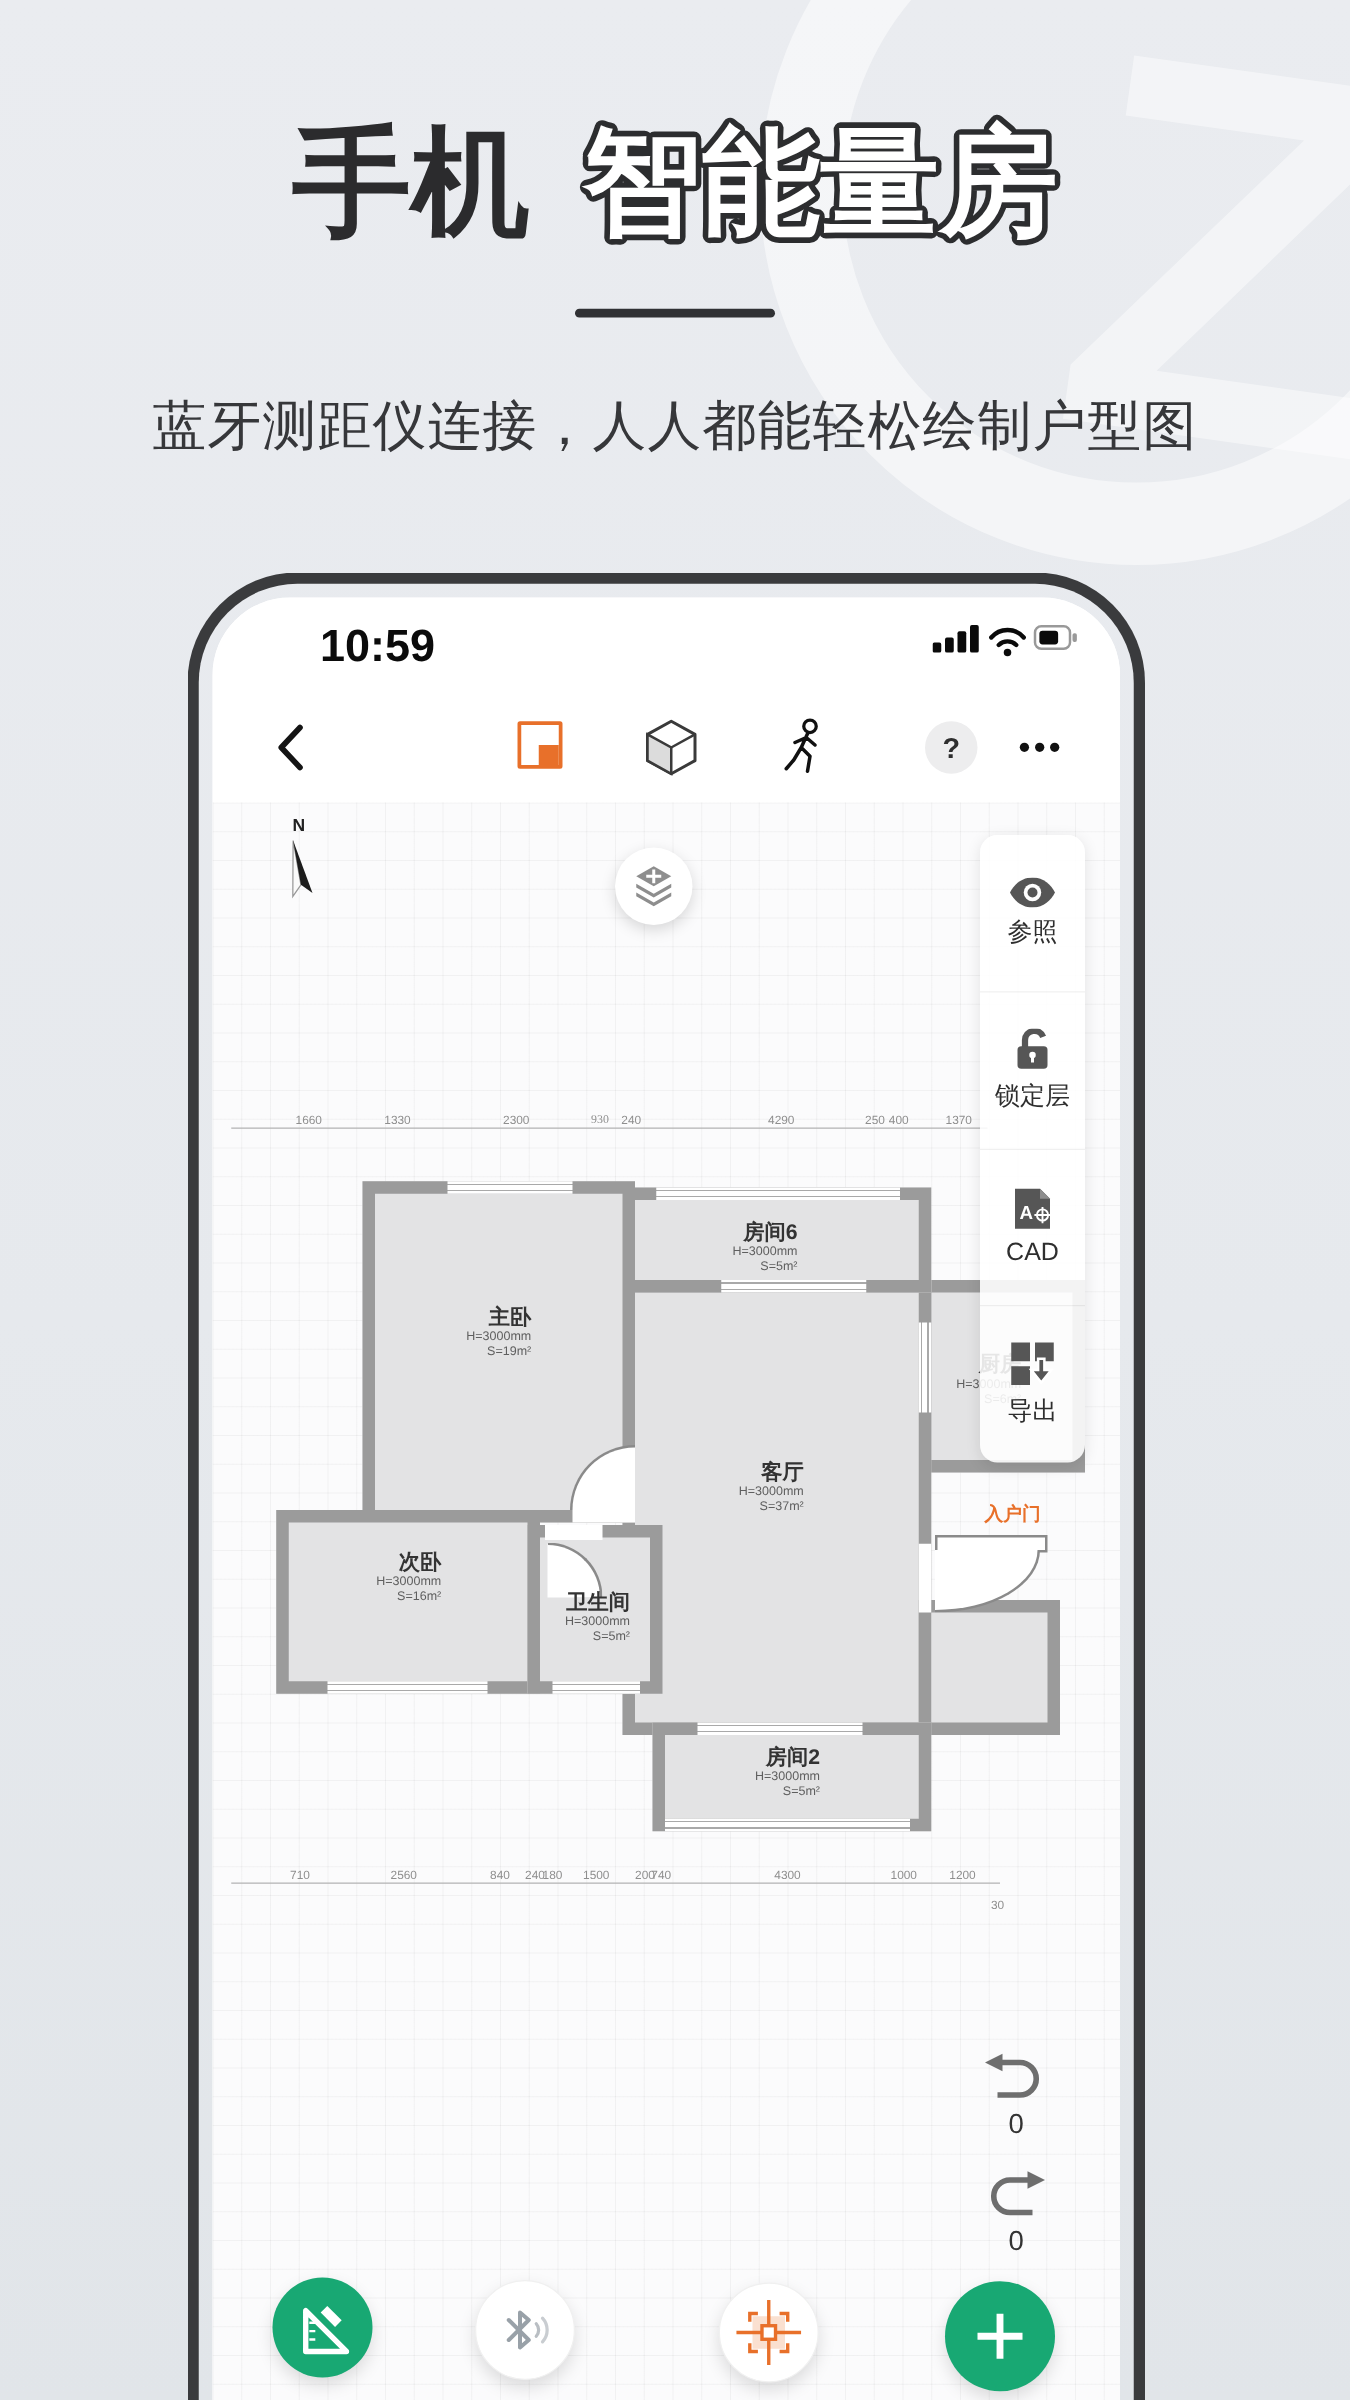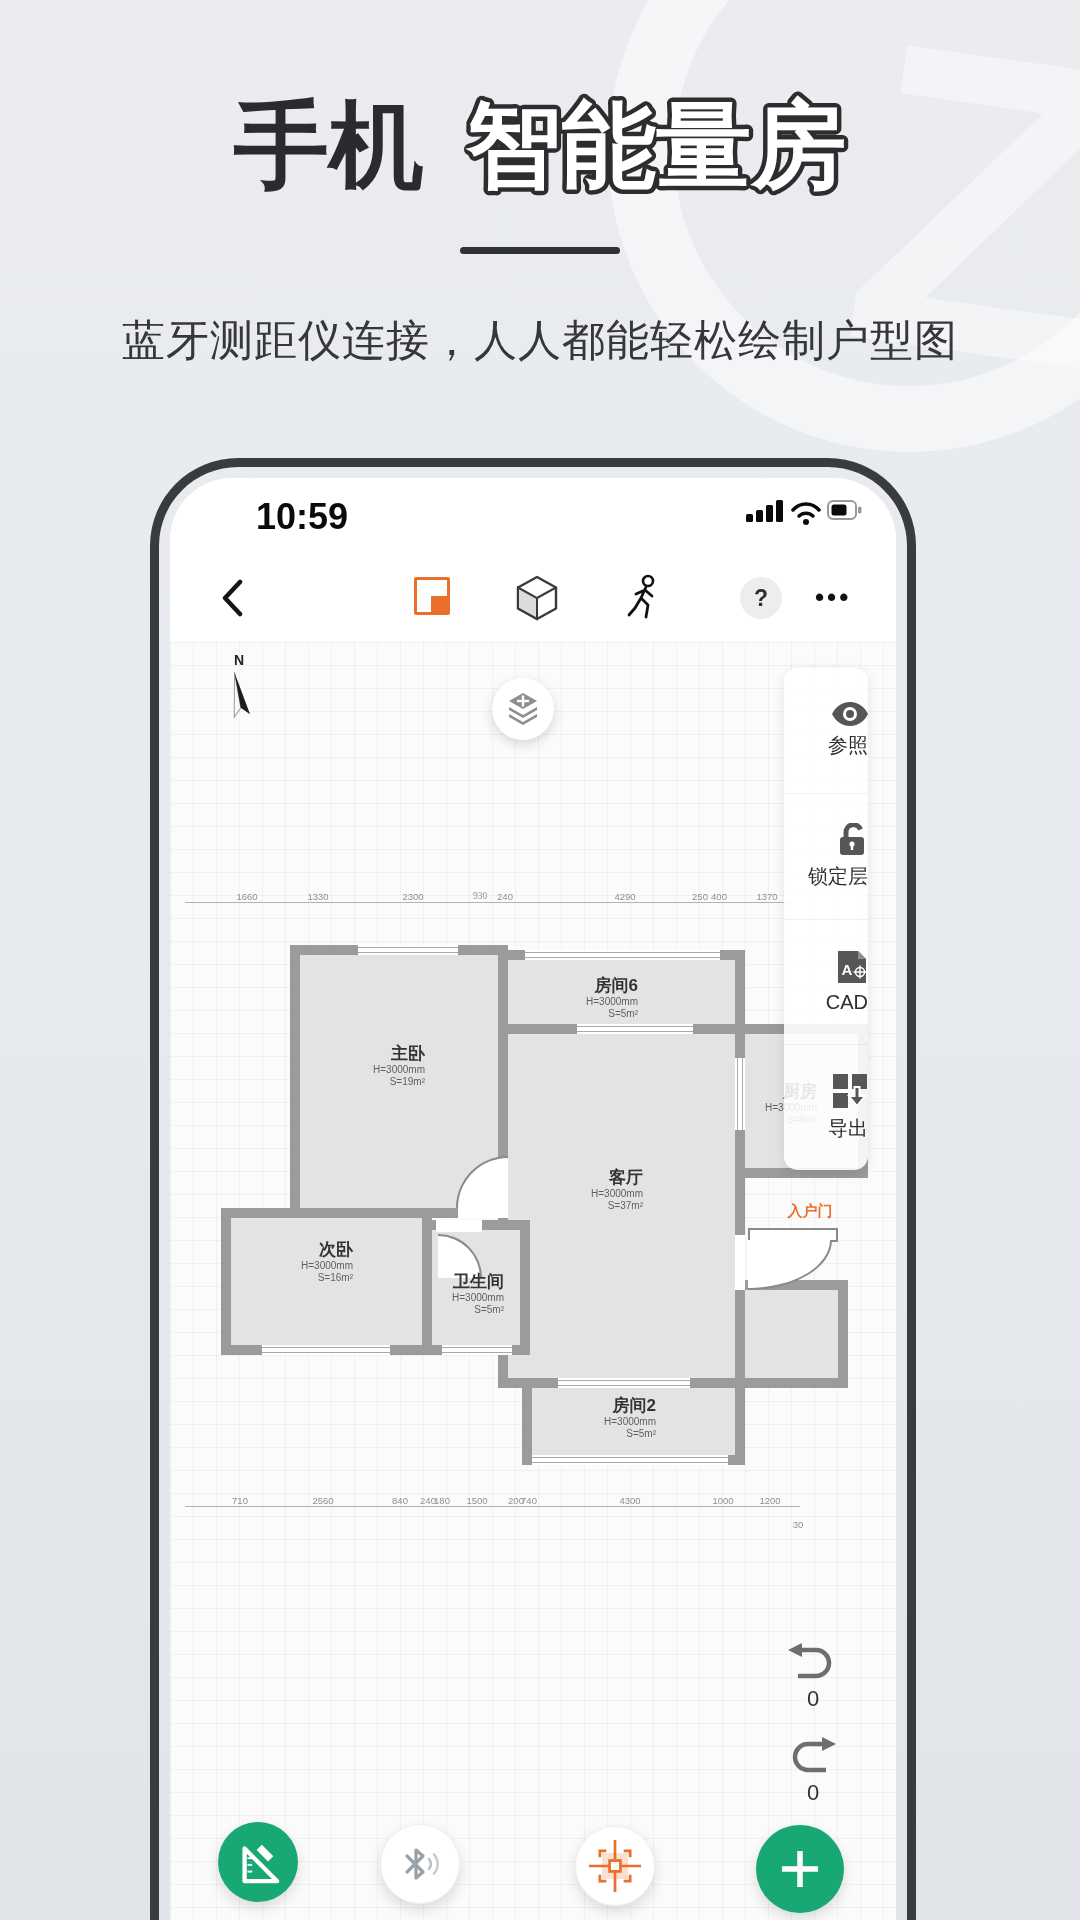--- a/index.html
+++ b/index.html
@@ -53,21 +53,21 @@
     background:linear-gradient(90deg,#fff 0 2px,#a9a9a9 2px 3px,#fff 3px 7px,#a9a9a9 7px 8px,#fff 8px 10px);}
   .dooropen{position:absolute;background:#fff;}
   .arc{position:absolute;background:#fff;box-sizing:border-box;}
   .entrance{position:absolute;transform:translateX(-50%);font-size:15px;font-weight:bold;color:#e8702a;white-space:nowrap;}
   .dimline{position:absolute;border-top:1px solid #b3b3b3;height:0;}
   .dimlabel{position:absolute;transform:translateX(-50%);font-size:9.5px;color:#8f8f8f;white-space:nowrap;}
   
   .side-panel{position:absolute;left:614px;top:190px;width:84px;height:502px;
     background:rgba(255,255,255,0.88);border-radius:14px;box-shadow:0 3px 12px rgba(0,0,0,0.10);
     display:flex;flex-direction:column;}
-  .si{flex:1;display:flex;flex-direction:column;align-items:flex-end;justify-content:center;gap:6px;}
+  .si{flex:1;display:flex;flex-direction:column;align-items:center;justify-content:center;gap:6px;}
   .si + .si{border-top:1px solid rgba(0,0,0,0.06);}
   .si .sl{font-size:20px;color:#2e2e2e;white-space:nowrap;}
   
   .ur-count{position:absolute;width:26px;text-align:center;font-size:22px;color:#333;}
   
   .cbtn{position:absolute;border-radius:50%;display:flex;align-items:center;justify-content:center;
     box-shadow:0 6px 14px rgba(0,0,0,0.13);}
   .cbtn.green{background:#18a873;}
   .cbtn.white{background:#fff;border:1px solid #f0f0f0;box-sizing:border-box;}
 </style>

